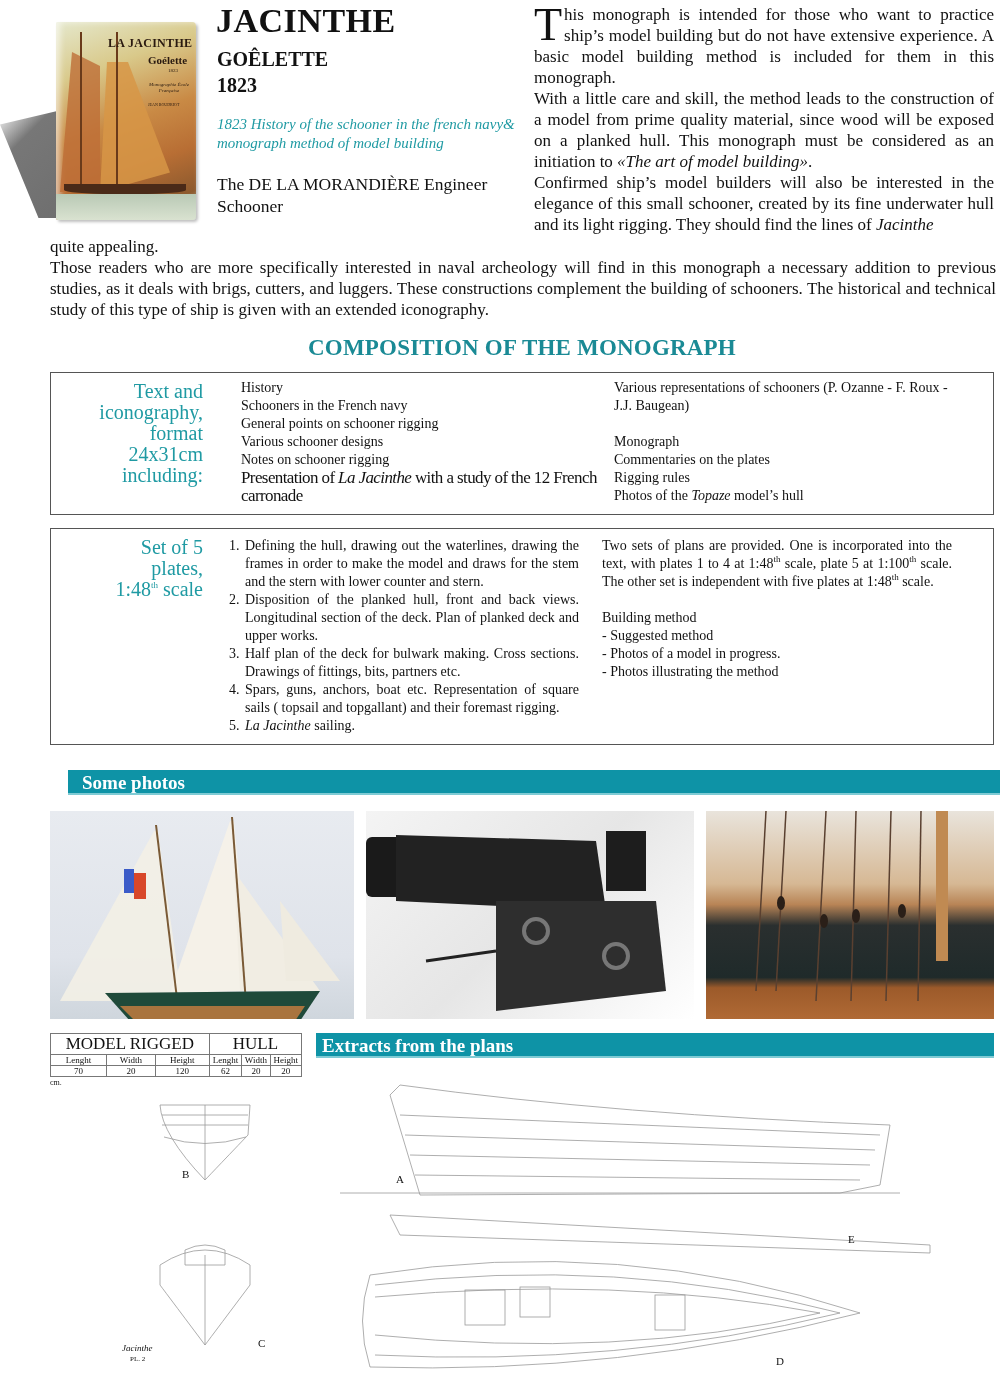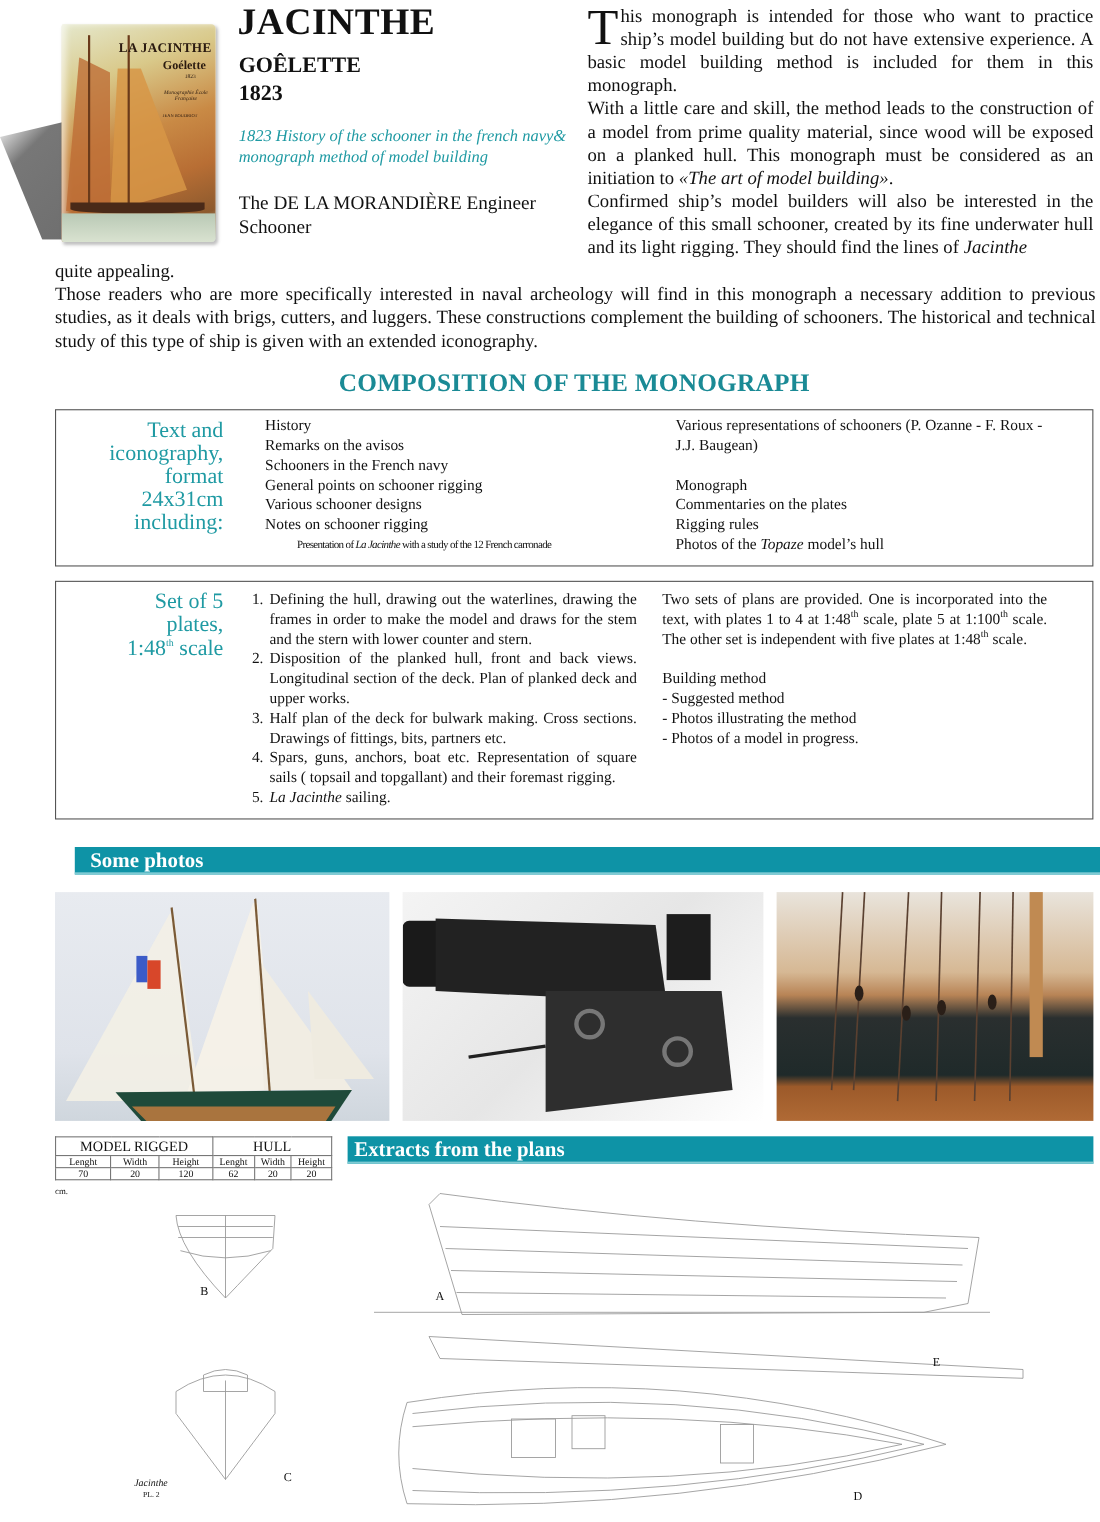--- a/index.html
+++ b/index.html
@@ -48,21 +48,21 @@
   
   .box { position: absolute; left: 50px; width: 944px; border: 1.5px solid #555; }
   .box1 { top: 372px; height: 143px; }
   .box2 { top: 528px; height: 217px; }
   .box-label { position: absolute; right: 790px; text-align: right; color: #1f9aa3; font-size: 20px; line-height: 21px; }
   .box1 .box-label { top: 8px; width: 150px; }
   .box2 .box-label { top: 8px; width: 150px; }
   .list { position: absolute; font-size: 14px; line-height: 18px; }
   .box1 .list-left { left: 190px; top: 6px; width: 360px; }
   .box1 .list-right { left: 563px; top: 6px; width: 350px; }
-  .box1 .list-left .tight { font-size: 10px; letter-spacing: -0.6px; margin-left: 29px; }
+  .box1 .list-left .tight { font-size: 17px; letter-spacing: -0.6px; }
   .spacer { height: 18px; }
 
   .box2 .plates { left: 178px; top: 8px; width: 350px; text-align: justify; }
   .plates .item { display: flex; }
   .plates .num { width: 16px; flex: none; }
   .plates .txt { flex: 1; text-align: justify; }
   .box2 .notes { left: 551px; top: 8px; width: 350px; text-align: justify; }
   sup { font-size: 9px; line-height: 0; }
 
   
@@ -72,21 +72,21 @@
 
   
   .photo { position: absolute; top: 811px; height: 208px; overflow: hidden; }
   .photo1 { left: 50px; width: 304px; background: linear-gradient(180deg, #e8ebf0 0%, #dfe3ea 70%, #cfd6dd 100%); }
   .photo2 { left: 366px; width: 328px; background: linear-gradient(135deg, #f4f4f4 0%, #e6e6e6 50%, #ffffff 100%); }
   .photo3 { left: 706px; width: 288px; background: linear-gradient(180deg, #e9e4dc 0%, #d6b894 35%, #b88456 45%, #2a2f2f 55%, #1f2a2a 80%, #9c5a2a 85%, #b06a35 100%); }
 
   
   .dims { position: absolute; left: 50px; top: 1033px; border-collapse: collapse; font-size: 9px; width: 252px; }
   .dims td, .dims th { border: 1px solid #777; text-align: center; font-weight: normal; padding: 0; }
-  .dims .head th { font-size: 13px; height: 15px; }
+  .dims .head th { font-size: 17px; height: 15px; }
   .dims .sub td { height: 10px; }
   .dims .val td { height: 10px; }
   .unit { position: absolute; left: 50px; top: 1078px; font-size: 8px; }
 
   
   .plans { position: absolute; left: 100px; top: 1075px; width: 900px; height: 309px; }
   .plan-label { position: absolute; font-size: 11px; }
 </style>
 </head>
 <body>
@@ -127,21 +127,20 @@
 <div class="box box1">
   <div class="box-label">
     <div>Text and</div>
     <div>iconography,</div>
     <div>format</div>
     <div>24x31cm</div>
     <div>including:</div>
   </div>
   <div class="list list-left">
     <div>History</div>
-    <div>Remarks on the avisos</div>
     <div>Schooners in the French navy</div>
     <div>General points on schooner rigging</div>
     <div>Various schooner designs</div>
     <div>Notes on schooner rigging</div>
     <div class="tight"><span>Presentation of </span><i>La Jacinthe</i><span> with a study of the 12 French carronade</span></div>
   </div>
   <div class="list list-right">
     <div>Various representations of schooners (P. Ozanne - F. Roux - J.J. Baugean)</div>
     <div class="spacer"></div>
     <div>Monograph</div>
@@ -177,22 +176,22 @@
     <div class="item">
         <span class="num">5.</span>
         <span class="txt"><i>La Jacinthe</i><span> sailing.</span></span>
       </div>
   </div>
   <div class="list notes">
     <div><span>Two sets of plans are provided. One is incorporated into the text, with plates 1 to 4 at 1:48</span><sup>th</sup><span> scale, plate 5 at 1:100</span><sup>th</sup><span> scale. The other set is independent with five plates at 1:48</span><sup>th</sup><span> scale.</span></div>
     <div class="spacer"></div>
     <div>Building method</div>
     <div>- Suggested method</div>
+    <div>- Photos of a model in progress.</div>
     <div>- Photos illustrating the method</div>
-    <div>- Photos of a model in progress.</div>
   </div>
 </div>
 
 <div class="bar bar-photos">Some photos</div>
 
 <div class="photo photo1" title="Model of the schooner Jacinthe under sail with French flag">
   <svg width="304" height="208" viewBox="0 0 304 208">
     <polygon points="104,20 108,20 132,190 10,190" fill="#f3efe6" opacity="0.9"></polygon>
     <polygon points="180,10 184,10 200,180 120,182" fill="#f5f1e8" opacity="0.95"></polygon>
     <polygon points="184,60 270,180 190,180" fill="#f1ede3"></polygon>

